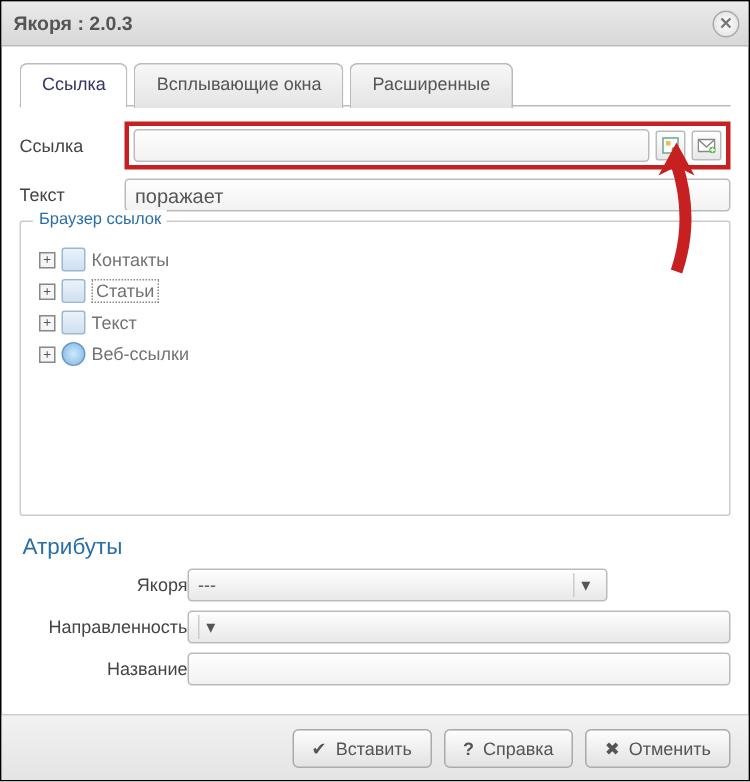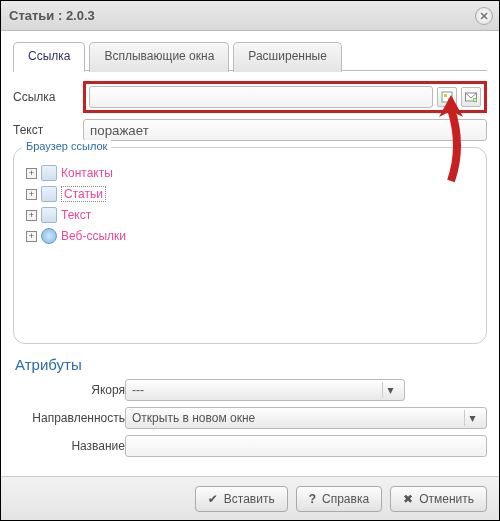--- a/index.html
+++ b/index.html
@@ -109,21 +109,21 @@
     border: 1px solid #bbb;
     border-radius: 2px;
     background: linear-gradient(#fff,#e8e8e8);
     display: inline-flex;
     align-items: center;
     justify-content: center;
     cursor: pointer;
   }
   .fieldset {
     border: 1px solid #ccc;
-    border-radius: 12px;
+    border-radius: 2px;
     margin-top: 0;
     position: relative;
   }
   .fieldset-legend {
     position: absolute;
     top: -8px;
     left: 8px;
     background: #fff;
     padding: 0 4px;
     color: #2a6ea6;
@@ -159,21 +159,21 @@
     width: 16px; height: 16px;
     border: 1px solid #9bb7d4;
     background: linear-gradient(#eaf2fa,#cfe0f0);
     border-radius: 2px;
   }
   .tree-icon.globe {
     border-radius: 50%;
     background: radial-gradient(#cfe9ff,#7bb6e0);
     border: 1px solid #6a99c4;
   }
-  .tree-label { color: #ec4899; }
+  .tree-label { color: #737373; }
 
   .section-title {
     color: #2a6ea6;
     font-size: 15px;
     margin: 12px 0 6px 2px;
   }
   .attr-rows { }
   .select {
     flex: 1;
     height: 22px;
@@ -220,21 +220,21 @@
     position: absolute;
     pointer-events: none;
   }
 </style>
 </head>
 <body>
 
 <div class="frame">
 
   <div class="titlebar">
-    <span>Статьи : 2.0.3</span>
+    <span>Якоря : 2.0.3</span>
     <div class="close">✕</div>
   </div>
 
   <div class="inner">
 
     <div class="tabs">
       <div class="tab active">Ссылка</div>
       <div class="tab">Всплывающие окна</div>
       <div class="tab">Расширенные</div>
     </div>
@@ -306,21 +306,20 @@
         <div class="row wide">
           <label>Якоря</label>
           <div class="select" style="flex:0 0 280px">
             <span>---</span>
             <span class="chev">▾</span>
           </div>
         </div>
         <div class="row wide">
           <label>Направленность</label>
           <div class="select">
-            <span>Открыть в новом окне</span>
             <span class="chev">▾</span>
           </div>
         </div>
         <div class="row wide">
           <label>Название</label>
           <input class="text-input" value="" style="">
         </div>
       </div>
 
     </div>

